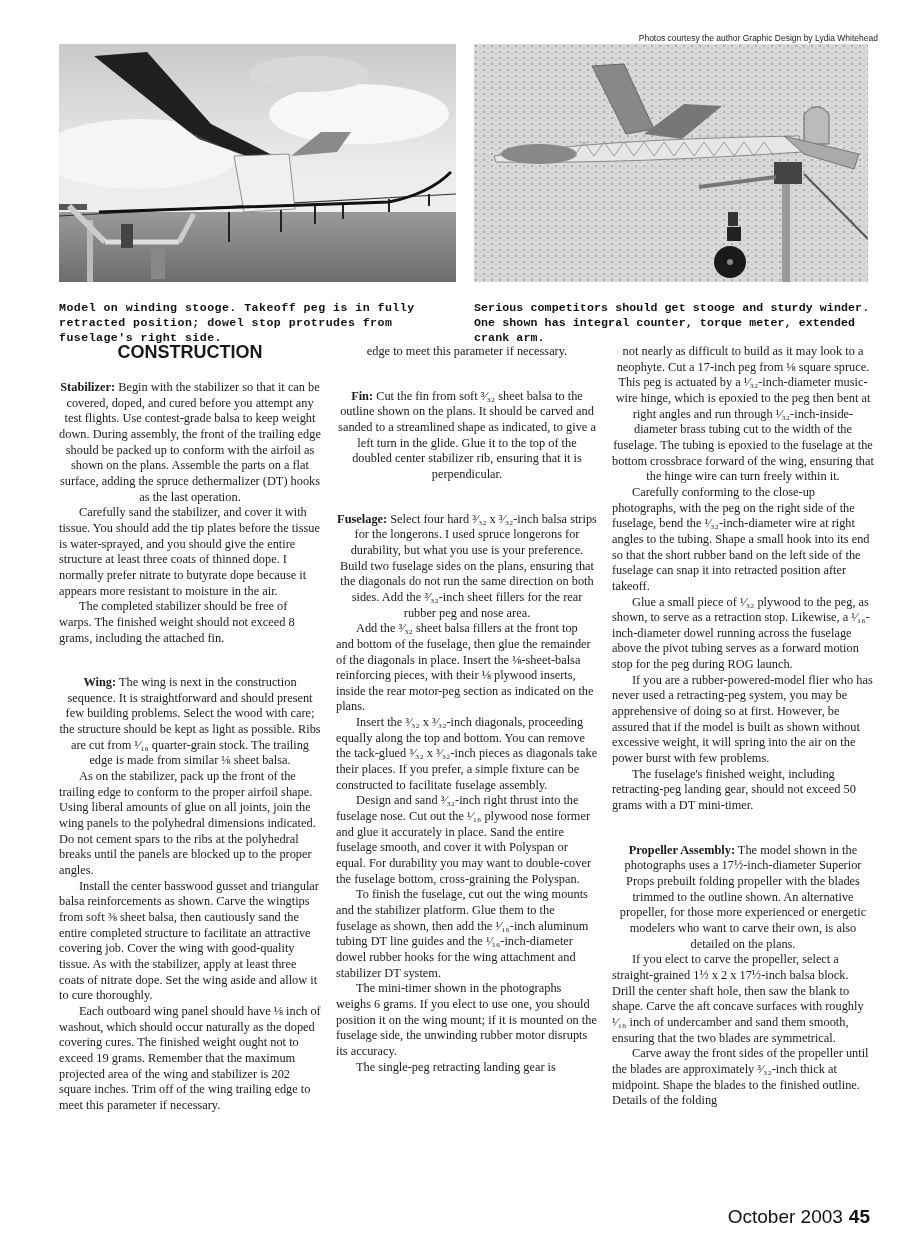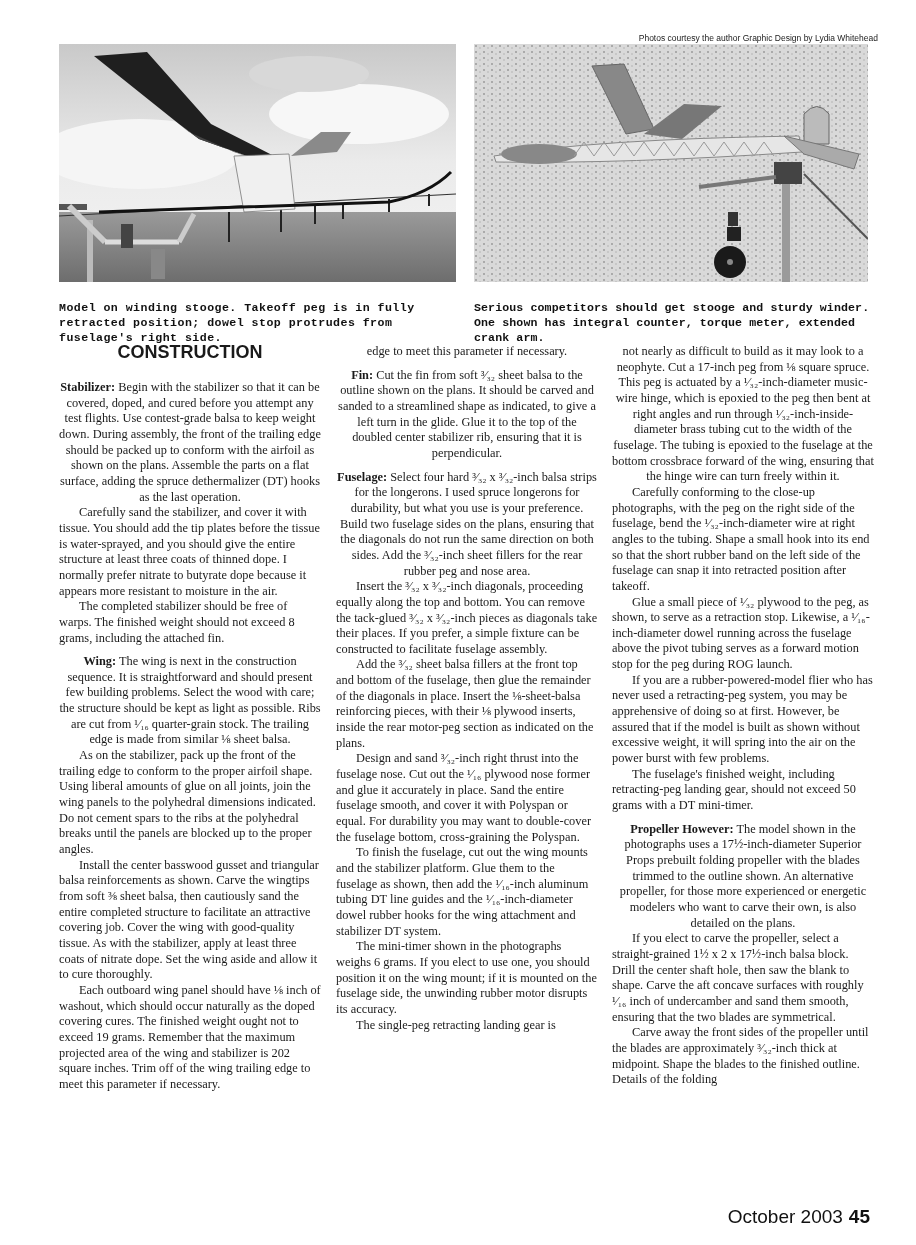--- a/index.html
+++ b/index.html
@@ -11,21 +11,21 @@
   #photo-right { left: 474px; width: 394px; }
   .caption { position: absolute; top: 300px; font-family: Liberation Mono, monospace; font-weight: bold; font-size: 11.6px; line-height: 15px; color: #111; }
   #cap-left { left: 59px; width: 400px; letter-spacing: 0.45px; }
   #cap-right { left: 474px; width: 400px; letter-spacing: 0.1px; }
   .col { position: absolute; top: 344px; width: 262px; font-family: "Liberation Serif", serif; font-size: 12.35px; line-height: 15.65px; color: #1a1a1a; }
   #col-1 { left: 59px; }
   #col-2 { left: 336px; }
   #col-3 { left: 612px; }
   .col p { margin: 0; text-indent: 20px; }
   .col p.lead { text-indent: 0; text-align: center; }
-  .col p.gap { margin-top: 8px; }
+  .col p.gap { margin-top: 29px; }
   .col h2 { margin: 0 0 20px 0; font-family: "Liberation Sans", sans-serif; font-size: 18px; font-weight: bold; text-align: center; line-height: 16px; }
   .col .rh { font-weight: bold; }
   .footer { position: absolute; top: 1206px; right: 46px; font-family: "Liberation Sans", sans-serif; font-size: 19px; color: #111; }
   .footer .pg { font-weight: bold; margin-left: 6px; }
 </style>
 </head>
 <body>
 
 <div class="credit">Photos courtesy the author  Graphic Design by Lydia Whitehead</div>
 
@@ -119,34 +119,34 @@
   <p class="lead gap"><span class="rh">Wing:</span><span> The wing is next in the construction sequence. It is straightforward and should present few building problems. Select the wood with care; the structure should be kept as light as possible. Ribs are cut from ¹⁄₁₆ quarter-grain stock. The trailing edge is made from similar ⅛ sheet balsa.</span></p>
   <p>As on the stabilizer, pack up the front of the trailing edge to conform to the proper airfoil shape. Using liberal amounts of glue on all joints, join the wing panels to the polyhedral dimensions indicated. Do not cement spars to the ribs at the polyhedral breaks until the panels are blocked up to the proper angles.</p>
   <p>Install the center basswood gusset and triangular balsa reinforcements as shown. Carve the wingtips from soft ⅜ sheet balsa, then cautiously sand the entire completed structure to facilitate an attractive covering job. Cover the wing with good-quality tissue. As with the stabilizer, apply at least three coats of nitrate dope. Set the wing aside and allow it to cure thoroughly.</p>
   <p style="height:110px; overflow:hidden;">Each outboard wing panel should have ⅛ inch of washout, which should occur naturally as the doped covering cures. The finished weight ought not to exceed 19 grams. Remember that the maximum projected area of the wing and stabilizer is 202 square inches. Trim off of the wing trailing edge to meet this parameter if necessary.</p>
 </div>
 
 <div class="col" id="col-2">
   <p class="lead">edge to meet this parameter if necessary.</p>
   <p class="lead gap"><span class="rh">Fin:</span><span> Cut the fin from soft ³⁄₃₂ sheet balsa to the outline shown on the plans. It should be carved and sanded to a streamlined shape as indicated, to give a left turn in the glide. Glue it to the top of the doubled center stabilizer rib, ensuring that it is perpendicular.</span></p>
   <p class="lead gap"><span class="rh">Fuselage:</span><span> Select four hard ³⁄₃₂ x ³⁄₃₂-inch balsa strips for the longerons. I used spruce longerons for durability, but what you use is your preference. Build two fuselage sides on the plans, ensuring that the diagonals do not run the same direction on both sides. Add the ³⁄₃₂-inch sheet fillers for the rear rubber peg and nose area.</span></p>
+  <p>Add the ³⁄₃₂ sheet balsa fillers at the front top and bottom of the fuselage, then glue the remainder of the diagonals in place. Insert the ⅛-sheet-balsa reinforcing pieces, with their ⅛ plywood inserts, inside the rear motor-peg section as indicated on the plans.</p>
   <p>Insert the ³⁄₃₂ x ³⁄₃₂-inch diagonals, proceeding equally along the top and bottom. You can remove the tack-glued ³⁄₃₂ x ³⁄₃₂-inch pieces as diagonals take their places. If you prefer, a simple fixture can be constructed to facilitate fuselage assembly.</p>
-  <p>Add the ³⁄₃₂ sheet balsa fillers at the front top and bottom of the fuselage, then glue the remainder of the diagonals in place. Insert the ⅛-sheet-balsa reinforcing pieces, with their ⅛ plywood inserts, inside the rear motor-peg section as indicated on the plans.</p>
   <p>Design and sand ³⁄₃₂-inch right thrust into the fuselage nose. Cut out the ¹⁄₁₆ plywood nose former and glue it accurately in place. Sand the entire fuselage smooth, and cover it with Polyspan or equal. For durability you may want to double-cover the fuselage bottom, cross-graining the Polyspan.</p>
   <p>To finish the fuselage, cut out the wing mounts and the stabilizer platform. Glue them to the fuselage as shown, then add the ¹⁄₁₆-inch aluminum tubing DT line guides and the ¹⁄₁₆-inch-diameter dowel rubber hooks for the wing attachment and stabilizer DT system.</p>
   <p>The mini-timer shown in the photographs weighs 6 grams. If you elect to use one, you should position it on the wing mount; if it is mounted on the fuselage side, the unwinding rubber motor disrupts its accuracy.</p>
   <p>The single-peg retracting landing gear is</p>
 </div>
 
 <div class="col" id="col-3">
   <p class="lead">not nearly as difficult to build as it may look to a neophyte. Cut a 17-inch peg from ⅛ square spruce. This peg is actuated by a ¹⁄₃₂-inch-diameter music-wire hinge, which is epoxied to the peg then bent at right angles and run through ¹⁄₃₂-inch-inside-diameter brass tubing cut to the width of the fuselage. The tubing is epoxied to the fuselage at the bottom crossbrace forward of the wing, ensuring that the hinge wire can turn freely within it.</p>
   <p>Carefully conforming to the close-up photographs, with the peg on the right side of the fuselage, bend the ¹⁄₃₂-inch-diameter wire at right angles to the tubing. Shape a small hook into its end so that the short rubber band on the left side of the fuselage can snap it into retracted position after takeoff.</p>
   <p>Glue a small piece of ¹⁄₃₂ plywood to the peg, as shown, to serve as a retraction stop. Likewise, a ¹⁄₁₆-inch-diameter dowel running across the fuselage above the pivot tubing serves as a forward motion stop for the peg during ROG launch.</p>
   <p>If you are a rubber-powered-model flier who has never used a retracting-peg system, you may be apprehensive of doing so at first. However, be assured that if the model is built as shown without excessive weight, it will spring into the air on the power burst with few problems.</p>
   <p>The fuselage's finished weight, including retracting-peg landing gear, should not exceed 50 grams with a DT mini-timer.</p>
-  <p class="lead gap"><span class="rh">Propeller However:</span><span> The model shown in the photographs uses a 17½-inch-diameter Superior Props prebuilt folding propeller with the blades trimmed to the outline shown. An alternative propeller, for those more experienced or energetic modelers who want to carve their own, is also detailed on the plans.</span></p>
+  <p class="lead gap"><span class="rh">Propeller Assembly:</span><span> The model shown in the photographs uses a 17½-inch-diameter Superior Props prebuilt folding propeller with the blades trimmed to the outline shown. An alternative propeller, for those more experienced or energetic modelers who want to carve their own, is also detailed on the plans.</span></p>
   <p>If you elect to carve the propeller, select a straight-grained 1½ x 2 x 17½-inch balsa block. Drill the center shaft hole, then saw the blank to shape. Carve the aft concave surfaces with roughly ¹⁄₁₆ inch of undercamber and sand them smooth, ensuring that the two blades are symmetrical.</p>
   <p>Carve away the front sides of the propeller until the blades are approximately ³⁄₃₂-inch thick at midpoint. Shape the blades to the finished outline. Details of the folding</p>
 </div>
 
 <div class="footer">
   <span>October 2003</span><span class="pg">45</span>
 </div>
 
 </body></html>

